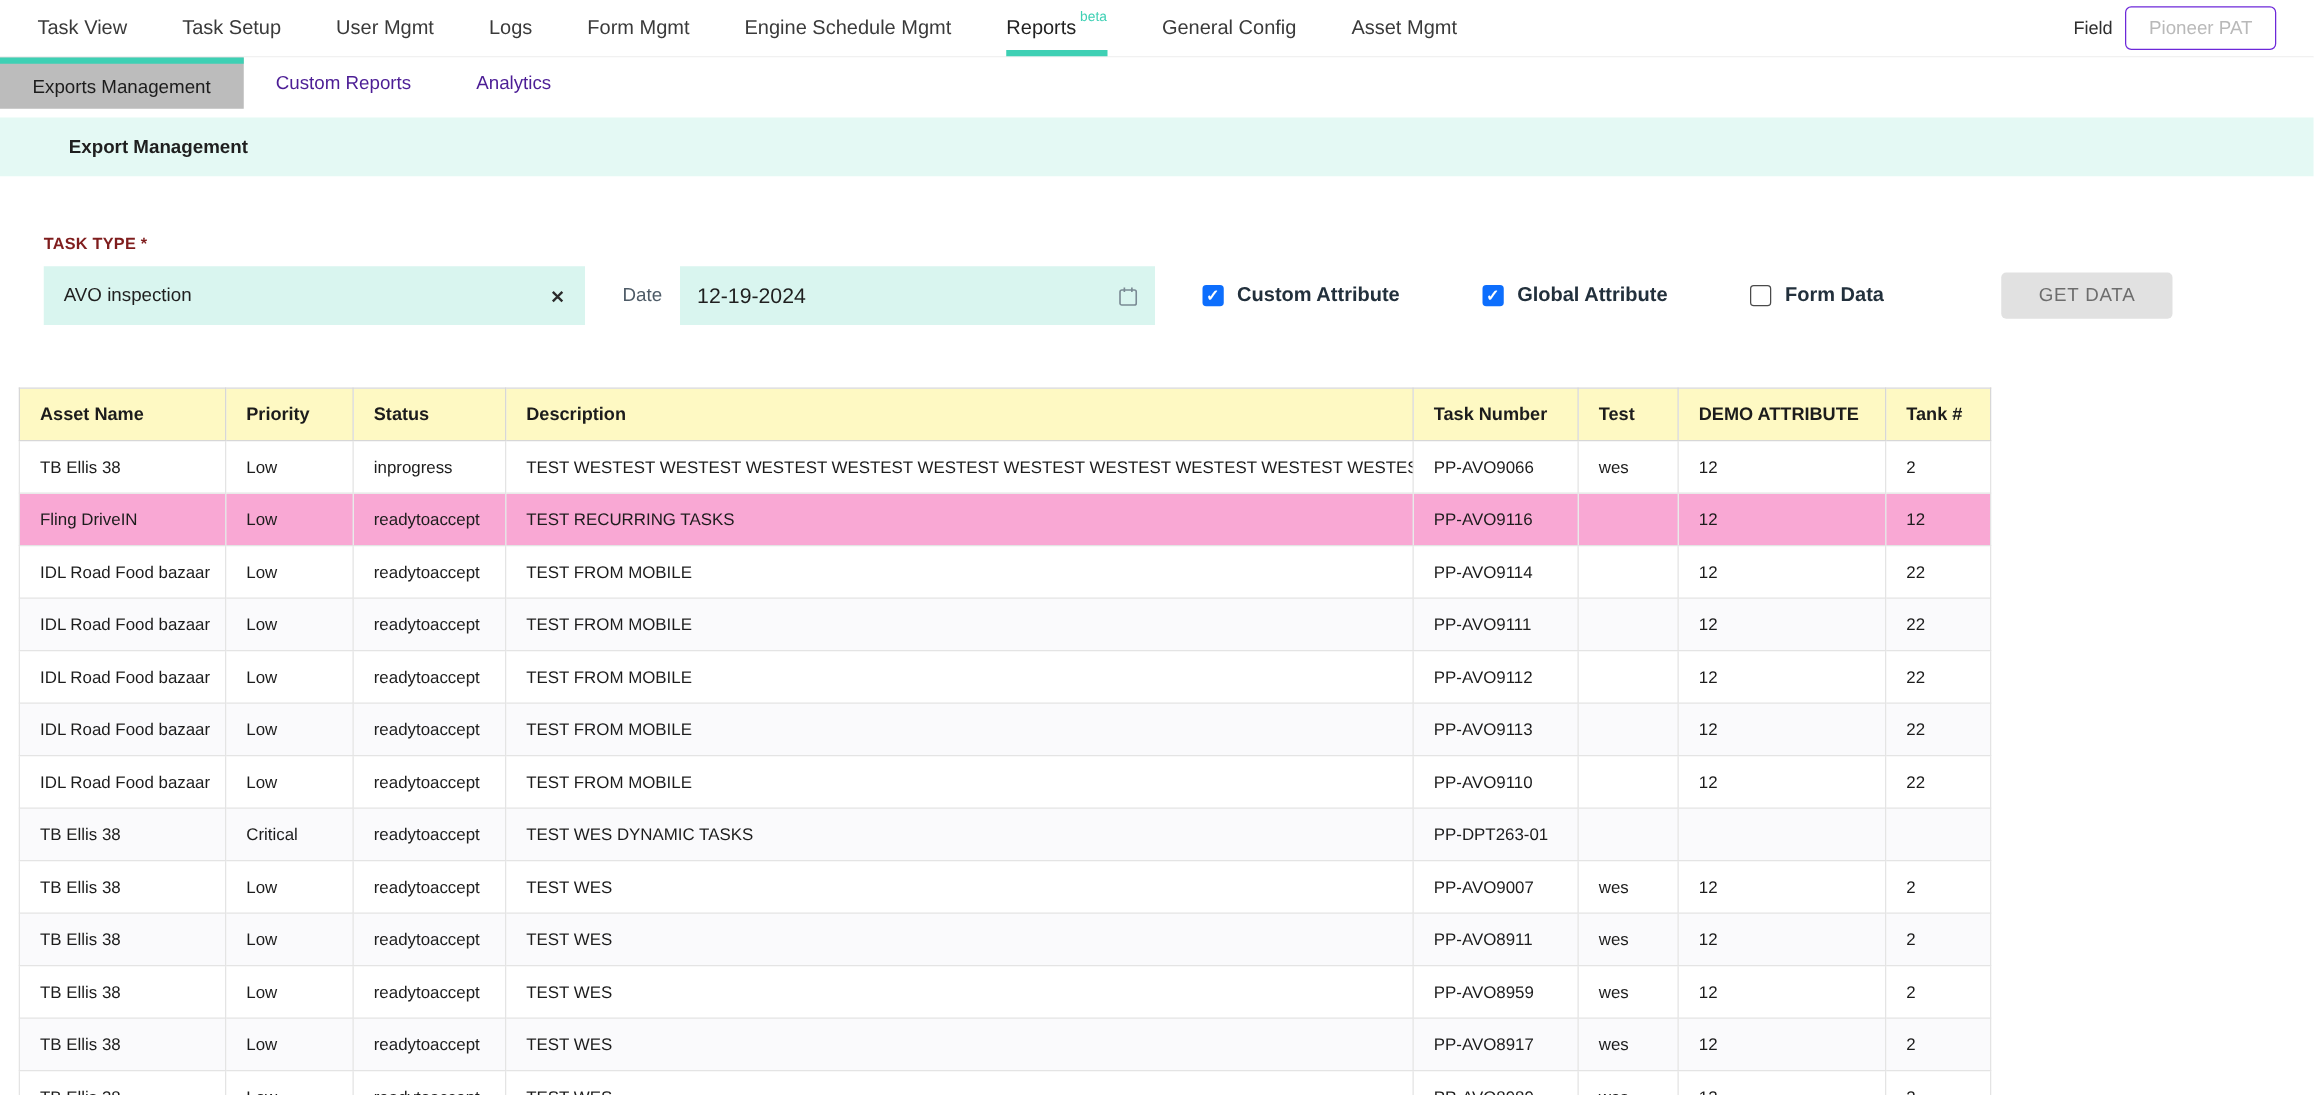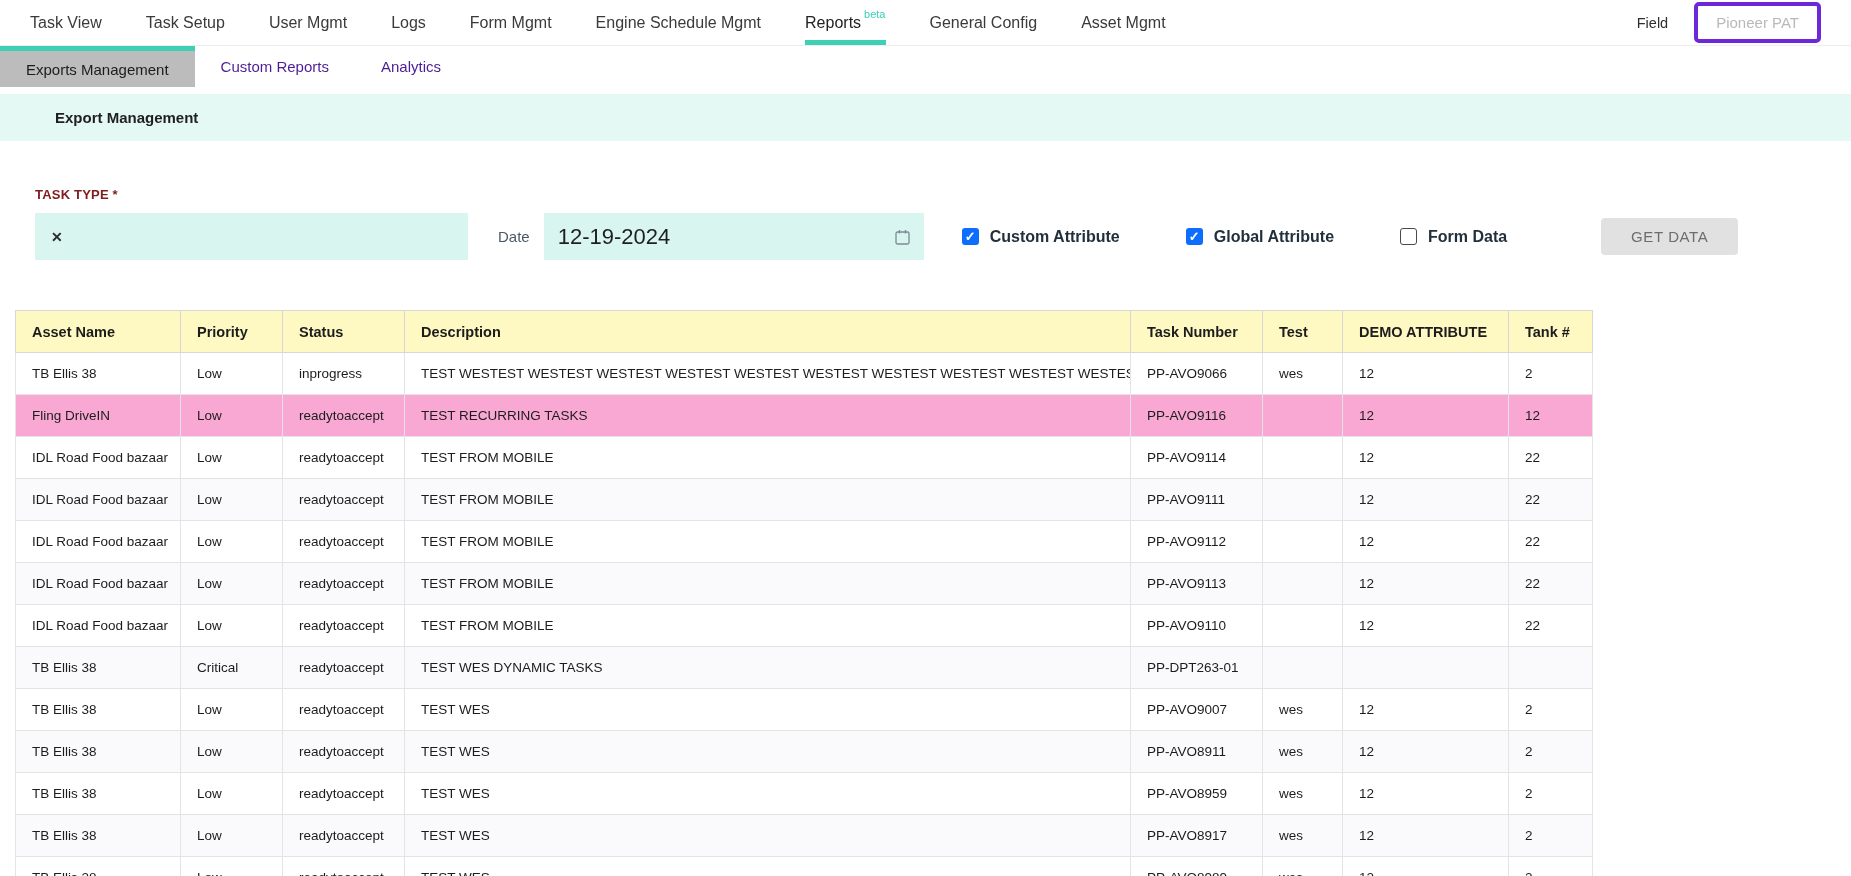--- a/index.html
+++ b/index.html
@@ -17,23 +17,23 @@
     font-family:"Liberation Sans", sans-serif;color:#222;}
 
   
   .topnav{display:flex;align-items:stretch;height:46px;padding:0 30px;
     border-bottom:1px solid #ededed;background:#fff;}
   .nav-left{display:flex;align-items:stretch;gap:44px;}
   .nav-item{display:flex;align-items:center;font-size:16px;color:#3a3a3a;
     cursor:pointer;position:relative;white-space:nowrap;text-align:right;}
   .nav-item.active{border-bottom:5px solid var(--accent);padding-top:5px;font-weight:500;color:#222;}
   .nav-item sup.beta{color:var(--accent);font-size:11px;margin-left:3px;transform:translateY(-9px);display:inline-block;}
-  .nav-right{margin-left:auto;display:flex;align-items:center;gap:26px;}
+  .nav-right{margin-left:auto;display:flex;align-items:center;gap:10px;}
   .field-label{font-size:14.5px;color:#2e2e2e;}
-  .user-btn{border:4px solid #6d28d9;background:#fff;color:#b9b9b9;font-size:15px;
+  .user-btn{border:1px solid #6d28d9;background:#fff;color:#b9b9b9;font-size:15px;
     padding:8px 18px;border-radius:5px;cursor:pointer;font-family:inherit;}
 
   
   .subtabs{display:flex;align-items:stretch;background:#fff;height:41px;}
   .subtab{display:flex;align-items:center;padding:0 26px;font-size:15px;color:#4c1d95;cursor:pointer;}
   .subtab.active{background:var(--active-tab-bg);border-top:5px solid var(--accent);color:#1c1c1c;}
 
   
   .banner{margin-top:7px;height:47px;background:var(--banner-bg);
     display:flex;align-items:center;padding-left:55px;}
@@ -43,21 +43,21 @@
   .filters{padding:46px 0 0 35px;}
   .tasktype-label{font-size:13px;font-weight:600;color:#7f1d1d;margin-bottom:11px;letter-spacing:.2px;}
   .filter-row{display:flex;align-items:center;margin-top:0;}
   .tasktype-input{width:433px;height:47px;background:var(--input-bg);
     display:flex;align-items:center;padding:0 16px;cursor:text;}
   .tasktype-value{font-size:15px;color:#1f1f1f;flex:1;}
   .clear-x{font-size:14px;font-weight:bold;color:#2b2b2b;cursor:pointer;line-height:1;}
   .date-label{font-size:15px;color:#4d5a66;margin-left:30px;margin-right:14px;}
   .date-input{width:380px;height:47px;background:var(--input-bg);
     display:flex;align-items:center;padding:0 14px;cursor:text;}
-  .date-value{font-size:22px;color:#1f1f1f;flex:1;}
+  .date-value{font-size:17px;color:#1f1f1f;flex:1;}
   .cal-icon{width:15px;height:16px;display:inline-block;}
   .checks{display:flex;align-items:center;margin-left:38px;gap:0;}
   .check-item{display:flex;align-items:center;margin-right:66px;cursor:pointer;}
   .checkbox{width:17px;height:17px;border-radius:3px;margin-right:11px;
     display:flex;align-items:center;justify-content:center;flex:0 0 auto;}
   .checkbox.checked{background:var(--checkbox-blue);}
   .checkbox.unchecked{background:#fff;border:1.6px solid #4a4a4a;}
   .checkbox .tick{color:#fff;font-size:13px;font-weight:bold;line-height:1;}
   .check-label{font-size:16px;font-weight:bold;color:#22303c;white-space:nowrap;}
   .getdata-btn{margin-left:28px;width:137px;height:37px;background:var(--btn-bg);
@@ -121,20 +121,21 @@
   </div>
 
 <div class="banner">
   <span class="banner-title">Export Management</span>
 </div>
 
 <div class="filters">
   <div class="tasktype-label">TASK TYPE *</div>
   <div class="filter-row">
     <div class="tasktype-input">
+      <span class="tasktype-value">AVO inspection</span>
       <span class="clear-x">✕</span>
     </div>
     <span class="date-label">Date</span>
     <div class="date-input">
       <span class="date-value">12-19-2024</span>
       <span class="cal-icon">
         <svg width="15" height="16" viewBox="0 0 15 16">
           <rect x="1" y="3" width="13" height="12" rx="1.5" fill="none" stroke="#7a8a94" stroke-width="1.3"></rect>
           <line x1="4.5" y1="1" x2="4.5" y2="4.5" stroke="#7a8a94" stroke-width="1.3"></line>
           <line x1="10.5" y1="1" x2="10.5" y2="4.5" stroke="#7a8a94" stroke-width="1.3"></line>

